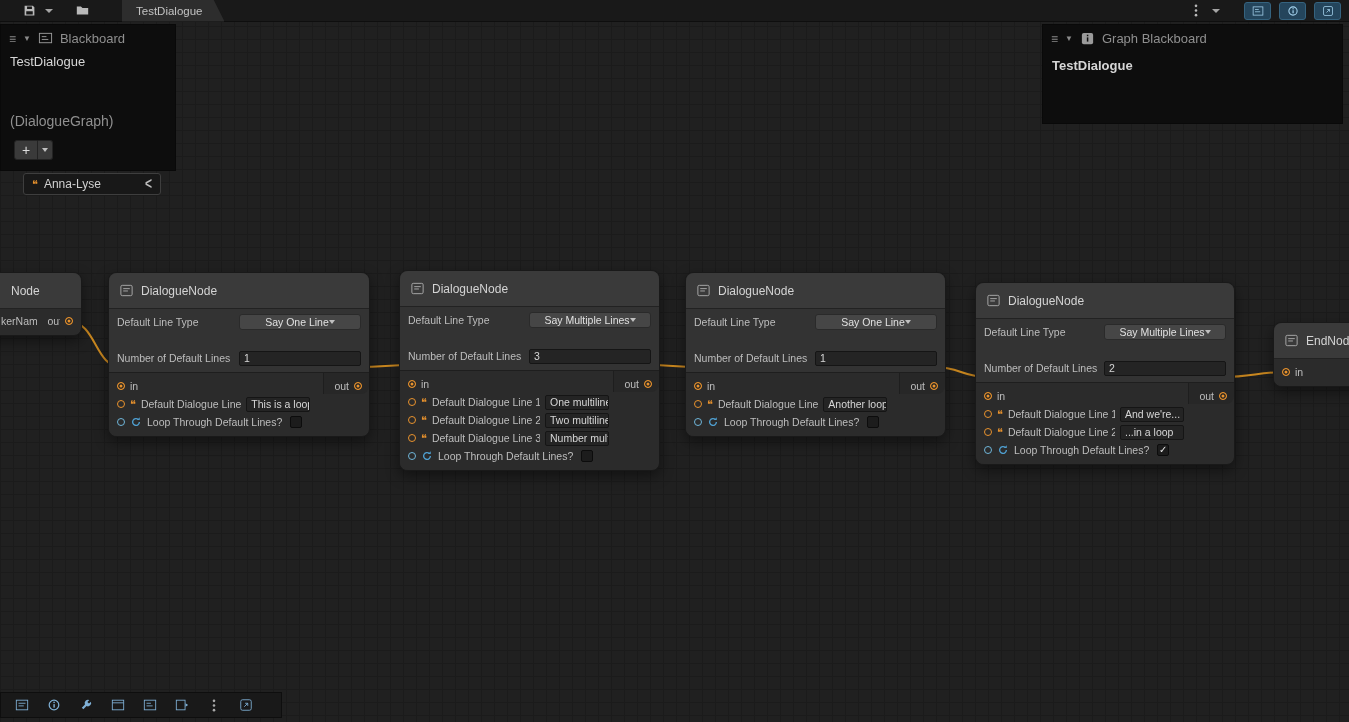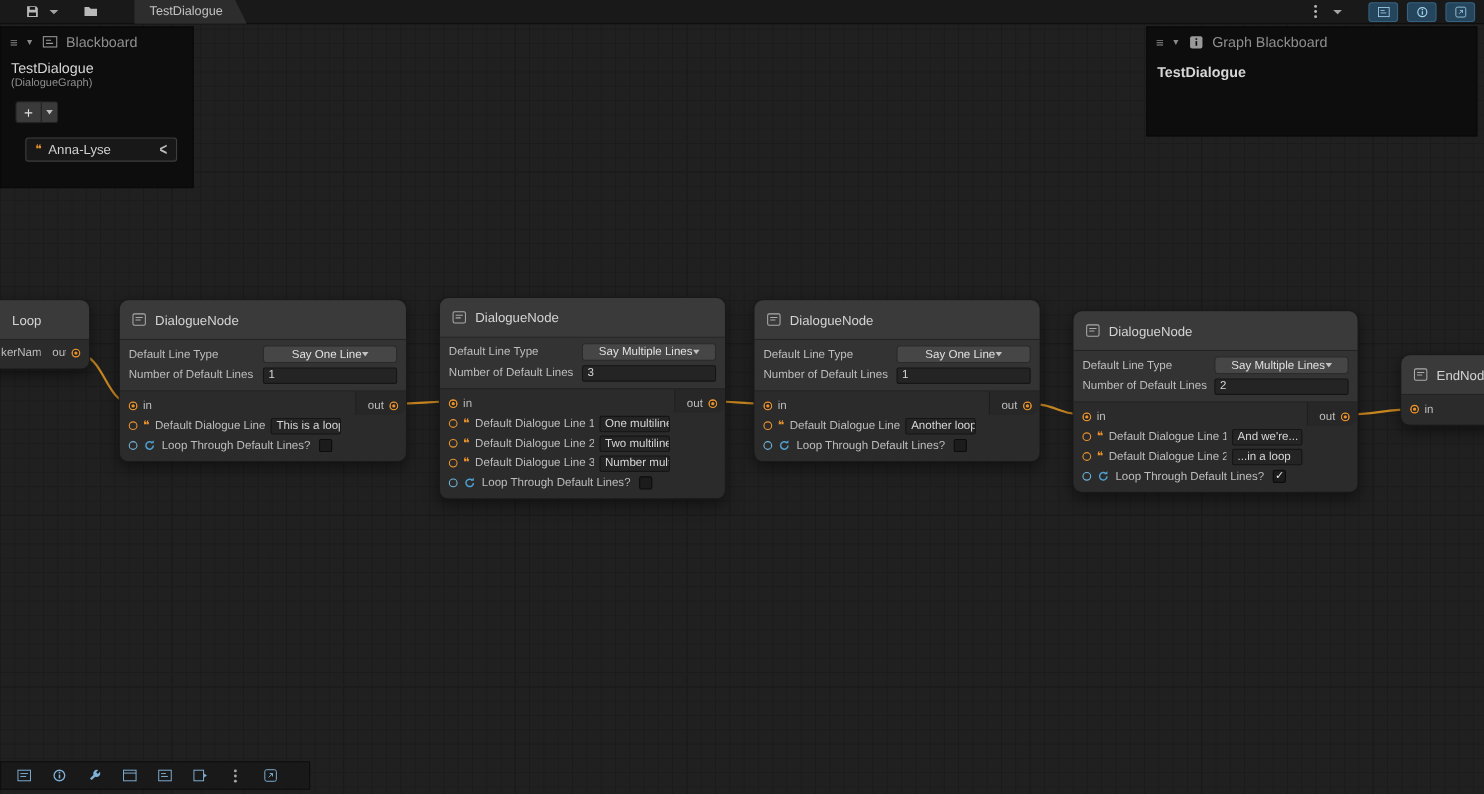--- a/index.html
+++ b/index.html
@@ -66,21 +66,21 @@
   .bb-btn.gray { color:#a9a9a9; }
 
   
   .panel { position:absolute; background:#0d0d0d; border:1px solid #090909; z-index:10; }
   .panel-header { display:flex; align-items:center; gap:7px; padding:6px 8px 4px 8px; color:#8f8f8f; font-size:13px; }
   .glyph-menu { font-size:12px; color:#8a8a8a; }
   .glyph-collapse { font-size:8px; color:#8a8a8a; }
   .panel-icon { width:15px; height:15px; color:#9a9a9a; }
   .panel-icon svg { width:15px; height:15px; }
   .bb-title { padding:4px 8px 0 9px; font-size:13px; color:#d6d6d6; }
-  .bb-subtitle { padding:1px 8px 0 9px; font-size:10px; color:#8f8f8f; }
+  .bb-subtitle { padding:1px 8px 0 9px; font-size:14px; color:#8f8f8f;margin-top:43px; }
   .bb-addrow { display:flex; align-items:center; margin:11px 0 0 13px; }
   .bb-add {
     width:24px; height:20px; background:#3a3a3a; border:1px solid #232323;
     border-radius:3px 0 0 3px; color:#dedede; font-size:14px;
     display:flex; align-items:center; justify-content:center;
   }
   .bb-add-caret {
     width:15px; height:20px; background:#3a3a3a; border:1px solid #232323; border-left:none;
     border-radius:0 3px 3px 0; display:flex; align-items:center; justify-content:center;
   }
@@ -102,21 +102,21 @@
     font-size:10.5px; color:#bdbdbd;
   }
   .node-title {
     height:36px; display:flex; align-items:center; gap:7px; padding:0 10px;
     background:#3a3a3a; border-bottom:1px solid #222; border-radius:8px 8px 0 0;
     color:#d4d4d4; font-size:12px;
   }
   .node-title svg { width:15px; height:15px; color:#ababab; }
   .node-props {
     background:#333333; border-bottom:1px solid #1e1e1e;
-    padding:5px 8px 6px 8px; display:flex; flex-direction:column; gap:3px;
+    padding:5px 8px 6px 8px; display:flex; flex-direction:column; gap:20px;
   }
   .prop-row { display:flex; align-items:center; height:16px; }
   .prop-label { flex:1; white-space:nowrap; overflow:hidden; }
   .dropdown {
     width:122px; height:16px; background:#464646; border:1px solid #2a2a2a; border-radius:3px;
     display:flex; align-items:center; justify-content:center; padding:0 6px;
     color:#e0e0e0;
   }
   .dd-caret { width:0;height:0;border-left:3.5px solid transparent;border-right:3.5px solid transparent;border-top:4px solid #c0c0c0; }
   .textfield {
@@ -162,21 +162,21 @@
   <svg class="edges" width="1349" height="722">
     <path d="M70,322 C96,322 95,367 121,367"></path>
     <path d="M359,367 C384,367 387,365 412,365"></path>
     <path d="M648,365 C672,365 674,367 698,367"></path>
     <path d="M934,367 C960,367 962,377 988,377"></path>
     <path d="M1224,377 C1250,377 1260,372 1286,372"></path>
   </svg>
 
   <div class="node" style="left:-100px; top:272px; width:182px;">
     <div class="node-title">
-      <span class="start-title-pad">Loop</span>
+      <span class="start-title-pad">Node</span>
     </div>
     <div class="start-row">
       <span class="row-label">kerName</span>
       <span class="spacer"></span>
       <span class="row-label">out</span>
       <span class="port connected"></span>
     </div>
   </div>
 
   <div class="node" style="left:108px; top:272px; width:262px;">

